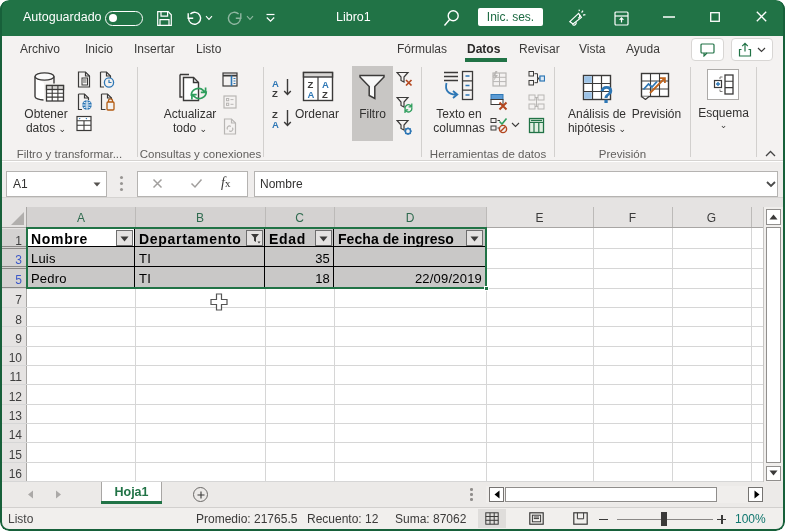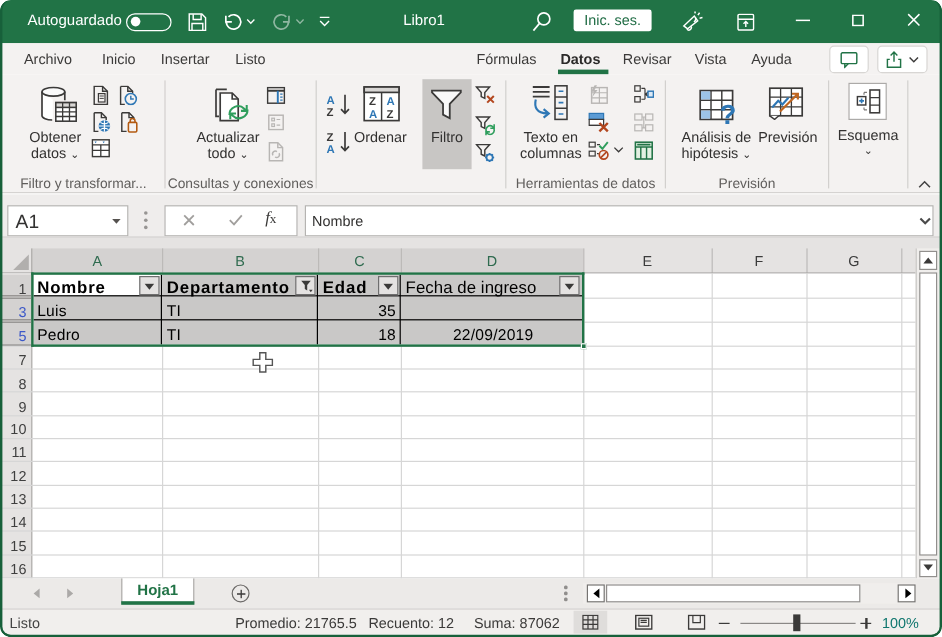--- a/index.html
+++ b/index.html
@@ -324,21 +324,21 @@
 <path d="M13 7.3 H21 M13 13.6 H21" stroke="#3b3a39" stroke-width="1.1"></path>
 <rect x="2.5" y="6.5" width="7" height="7" stroke="#3b3a39" stroke-width="1.2"></rect>
 <path d="M6 8 V12 M4 10 H8" stroke="#2e77b5" stroke-width="1.4"></path>
 <path d="M10.5 3 H8 M8 3 V5 M10.5 17.5 H8 M8 17.5 V15.5" stroke="#7a7877" stroke-width="1"></path>
     </svg>
 <div class="btxt" style="left:693px;top:106px;width:61px">Esquema</div>
 <div class="btxt" style="left:693px;top:120px;width:61px;font-size:9px;color:#3b3a39">⌄</div>
 
 <div class="ab" style="left:0;top:162px;width:785px;height:35px;background:#efedec"></div>
 <div class="ab" style="left:6px;top:171px;width:101px;height:26px;background:#fff;border:1px solid #b5b3b1"></div>
-<div class="ab" style="left:13px;top:177px;font-size:16px;color:#323130">A1</div>
+<div class="ab" style="left:13px;top:177px;font-size:12px;color:#323130">A1</div>
 <svg class="ab" style="left:93px;top:182px" width="8" height="5" viewBox="0 0 8 5">
       <path d="M0.5 0.5 H7.5 L4 4.5 Z" fill="#55524f"></path>
     </svg>
 <div class="ab" style="left:120px;top:176px;width:3px;height:3px;background:#979593;border-radius:50%"></div>
 <div class="ab" style="left:120px;top:182px;width:3px;height:3px;background:#979593;border-radius:50%"></div>
 <div class="ab" style="left:120px;top:188px;width:3px;height:3px;background:#979593;border-radius:50%"></div>
 <div class="ab" style="left:137px;top:171px;width:111px;height:26px;background:#fff;border:1px solid #b5b3b1"></div>
 <svg class="ab" style="left:152px;top:178px" width="11" height="11" viewBox="0 0 11 11">
       <path d="M1.5 1.5 L9.5 9.5 M9.5 1.5 L1.5 9.5" stroke="#a19f9d" stroke-width="1.5" fill="none"></path>
     </svg>
@@ -433,29 +433,29 @@
 
 <div class="ab" style="left:26px;top:227px;width:461px;height:2.2px;background:#217346"></div>
 <div class="ab" style="left:26px;top:287px;width:461px;height:2.2px;background:#217346"></div>
 <div class="ab" style="left:26px;top:227px;width:2.2px;height:62px;background:#217346"></div>
 <div class="ab" style="left:485px;top:227px;width:2.2px;height:62px;background:#217346"></div>
 <div class="ab" style="left:484px;top:286px;width:5px;height:5px;background:#217346;border:1px solid #fff"></div>
 
 <div class="cell" style="left:31px;top:230.5px;font-weight:bold;font-size:14px;letter-spacing:.7px">Nombre</div>
 <div class="cell" style="left:139px;top:230.5px;font-weight:bold;font-size:14px;letter-spacing:.7px">Departamento</div>
 <div class="cell" style="left:269px;top:230.5px;font-weight:bold;font-size:14px;letter-spacing:.7px">Edad</div>
-<div class="cell" style="left:338px;top:230.5px;font-weight:normal;font-size:14px;letter-spacing:.05px">Fecha de ingreso</div>
+<div class="cell" style="left:338px;top:230.5px;font-weight:bold;font-size:14px;letter-spacing:.05px">Fecha de ingreso</div>
 
 <div class="cell" style="left:31px;top:251px">Luis</div>
 <div class="cell" style="left:139px;top:251px">TI</div>
 <div class="cell" style="left:265px;top:251px;width:65px;text-align:right">35</div>
 <div class="cell" style="left:31px;top:271px">Pedro</div>
 <div class="cell" style="left:139px;top:271px">TI</div>
 <div class="cell" style="left:265px;top:271px;width:65px;text-align:right">18</div>
-<div class="cell" style="left:340px;top:271px;width:142px;text-align:center">22/09/2019</div>
+<div class="cell" style="left:340px;top:271px;width:142px;text-align:right">22/09/2019</div>
 
 <div class="fbtn" style="left:116px;top:230px"></div>
 <svg class="ab" style="left:120px;top:236px" width="9" height="6" viewBox="0 0 9 6">
       <path d="M0.5 0.5 H8.5 L4.5 5.5 Z" fill="#3b3a39"></path>
     </svg>
 <div class="fbtn" style="left:246px;top:230px"></div>
 <svg class="ab" style="left:249px;top:233px" width="12" height="11" viewBox="0 0 12 11">
       <path d="M2 1 H10 L7 4.5 V9 L5 7.8 V4.5 Z" fill="#3b3a39"></path>
       <path d="M8.5 8.5 L11.5 8.5 L10 10.5 Z" fill="#3b3a39"></path>
     </svg>

